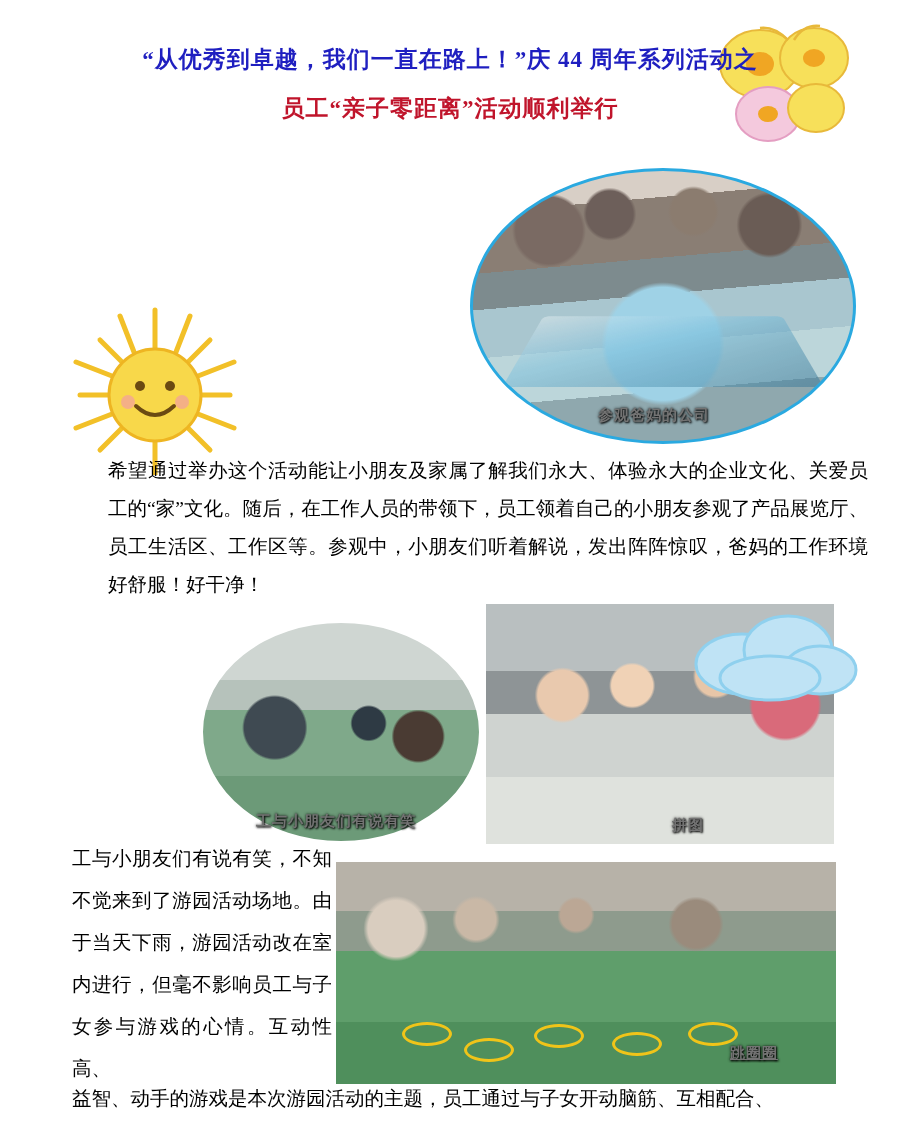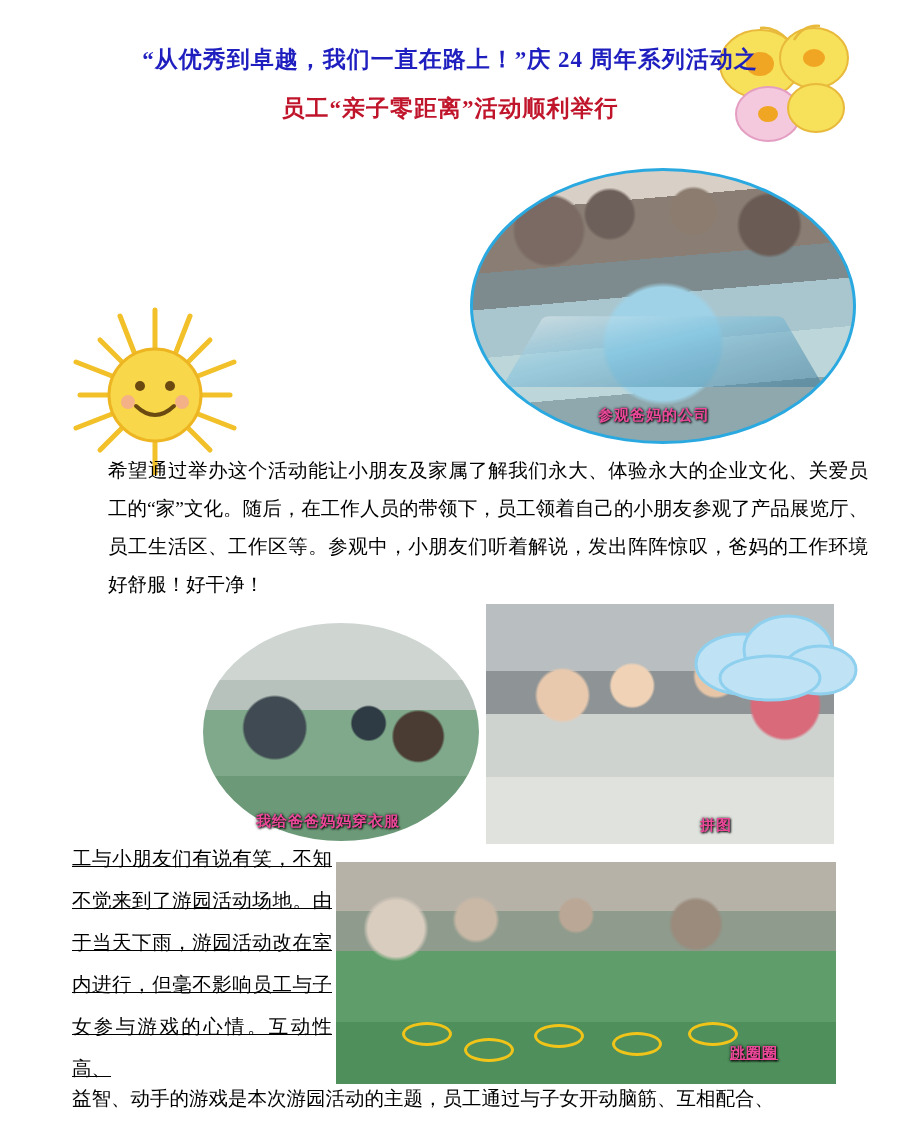--- a/index.html
+++ b/index.html
@@ -88,35 +88,35 @@
     position: absolute;
     font-size: 19.5px;
     line-height: 38px;
     text-align: justify;
     text-justify: inter-ideograph;
     z-index: 3;
   }
   .t1 { left: 72px; top: 166px; width: 400px; }
   .t2 { left: 72px; top: 452px; width: 760px; margin-left: 36px; }
   .t3 { left: 72px; top: 604px; width: 140px; line-height: 42px; }
-  .t4 { left: 72px; top: 838px; width: 260px; line-height: 42px; text-decoration: underline; }
+  .t4 { left: 72px; top: 838px; width: 260px; line-height: 42px; }
   .t5 { left: 72px; top: 1080px; width: 790px; }
 
   
   .photo {
     position: absolute;
     overflow: hidden;
     z-index: 2;
   }
   .caption {
     position: absolute;
     font-family: "Liberation Sans", sans-serif;
     font-weight: bold;
     font-size: 15px;
-    color: #ec4899;
+    color: #737373;
     text-shadow: 0 0 3px rgba(0,0,0,.85), 1px 1px 2px rgba(0,0,0,.9);
     z-index: 7;
     letter-spacing: 1px;
   }
 
   
   .photo1 {
     left: 470px; top: 168px;
     width: 380px; height: 270px;
     border-radius: 50%;
@@ -158,21 +158,21 @@
   .photo3 {
     left: 486px; top: 604px;
     width: 348px; height: 240px;
     background:
       radial-gradient(circle at 22% 38%, #e9c9ae 0 8%, transparent 9%),
       radial-gradient(circle at 42% 34%, #f0d2b6 0 8%, transparent 9%),
       radial-gradient(circle at 66% 30%, #e7c6a8 0 7%, transparent 8%),
       radial-gradient(circle at 86% 42%, #d96a7a 0 10%, transparent 11%),
       linear-gradient(180deg, #b9bfc0 0 28%, #8e9496 28% 46%, #cfd3d0 46% 72%, #dfe2dd 72% 100%);
   }
-  .cap3 { left: 700px; top: 816px; }
+  .cap3 { left: 672px; top: 816px; }
 
   
   .photo4 {
     left: 336px; top: 862px;
     width: 500px; height: 222px;
     background:
       radial-gradient(circle at 12% 30%, #d9cdbf 0 6%, transparent 7%),
       radial-gradient(circle at 28% 26%, #c9b8a6 0 5%, transparent 6%),
       radial-gradient(circle at 48% 24%, #bba795 0 5%, transparent 6%),
       radial-gradient(circle at 72% 28%, #9a8b7c 0 6%, transparent 7%),
@@ -234,29 +234,29 @@
   <svg class="cloud" viewBox="0 0 190 110">
     <g fill="#bfe3f5" stroke="#8fd0ee" stroke-width="3">
       <ellipse cx="62" cy="66" rx="46" ry="30"></ellipse>
       <ellipse cx="108" cy="52" rx="44" ry="34"></ellipse>
       <ellipse cx="140" cy="72" rx="36" ry="24"></ellipse>
       <ellipse cx="90" cy="80" rx="50" ry="22"></ellipse>
     </g>
   </svg>
 
   <div class="headline">
-    <div class="line line1">“从优秀到卓越，我们一直在路上！”庆 24 周年系列活动之</div>
+    <div class="line line1">“从优秀到卓越，我们一直在路上！”庆 44 周年系列活动之</div>
     <div class="line line2">员工“亲子零距离”活动顺利举行</div>
   </div>
 
   <div class="photo photo1"></div>
   <div class="caption cap1">参观爸妈的公司</div>
 
   <div class="photo photo2"></div>
-  <div class="caption cap2">我给爸爸妈妈穿衣服</div>
+  <div class="caption cap2">工与小朋友们有说有笑</div>
 
   <div class="photo photo3"></div>
   <div class="caption cap3">拼图</div>
 
   <div class="photo photo4">
     <div class="hoop" style="left:66px; top:160px;"></div>
     <div class="hoop" style="left:128px; top:176px;"></div>
     <div class="hoop" style="left:198px; top:162px;"></div>
     <div class="hoop" style="left:276px; top:170px;"></div>
     <div class="hoop" style="left:352px; top:160px;"></div>

